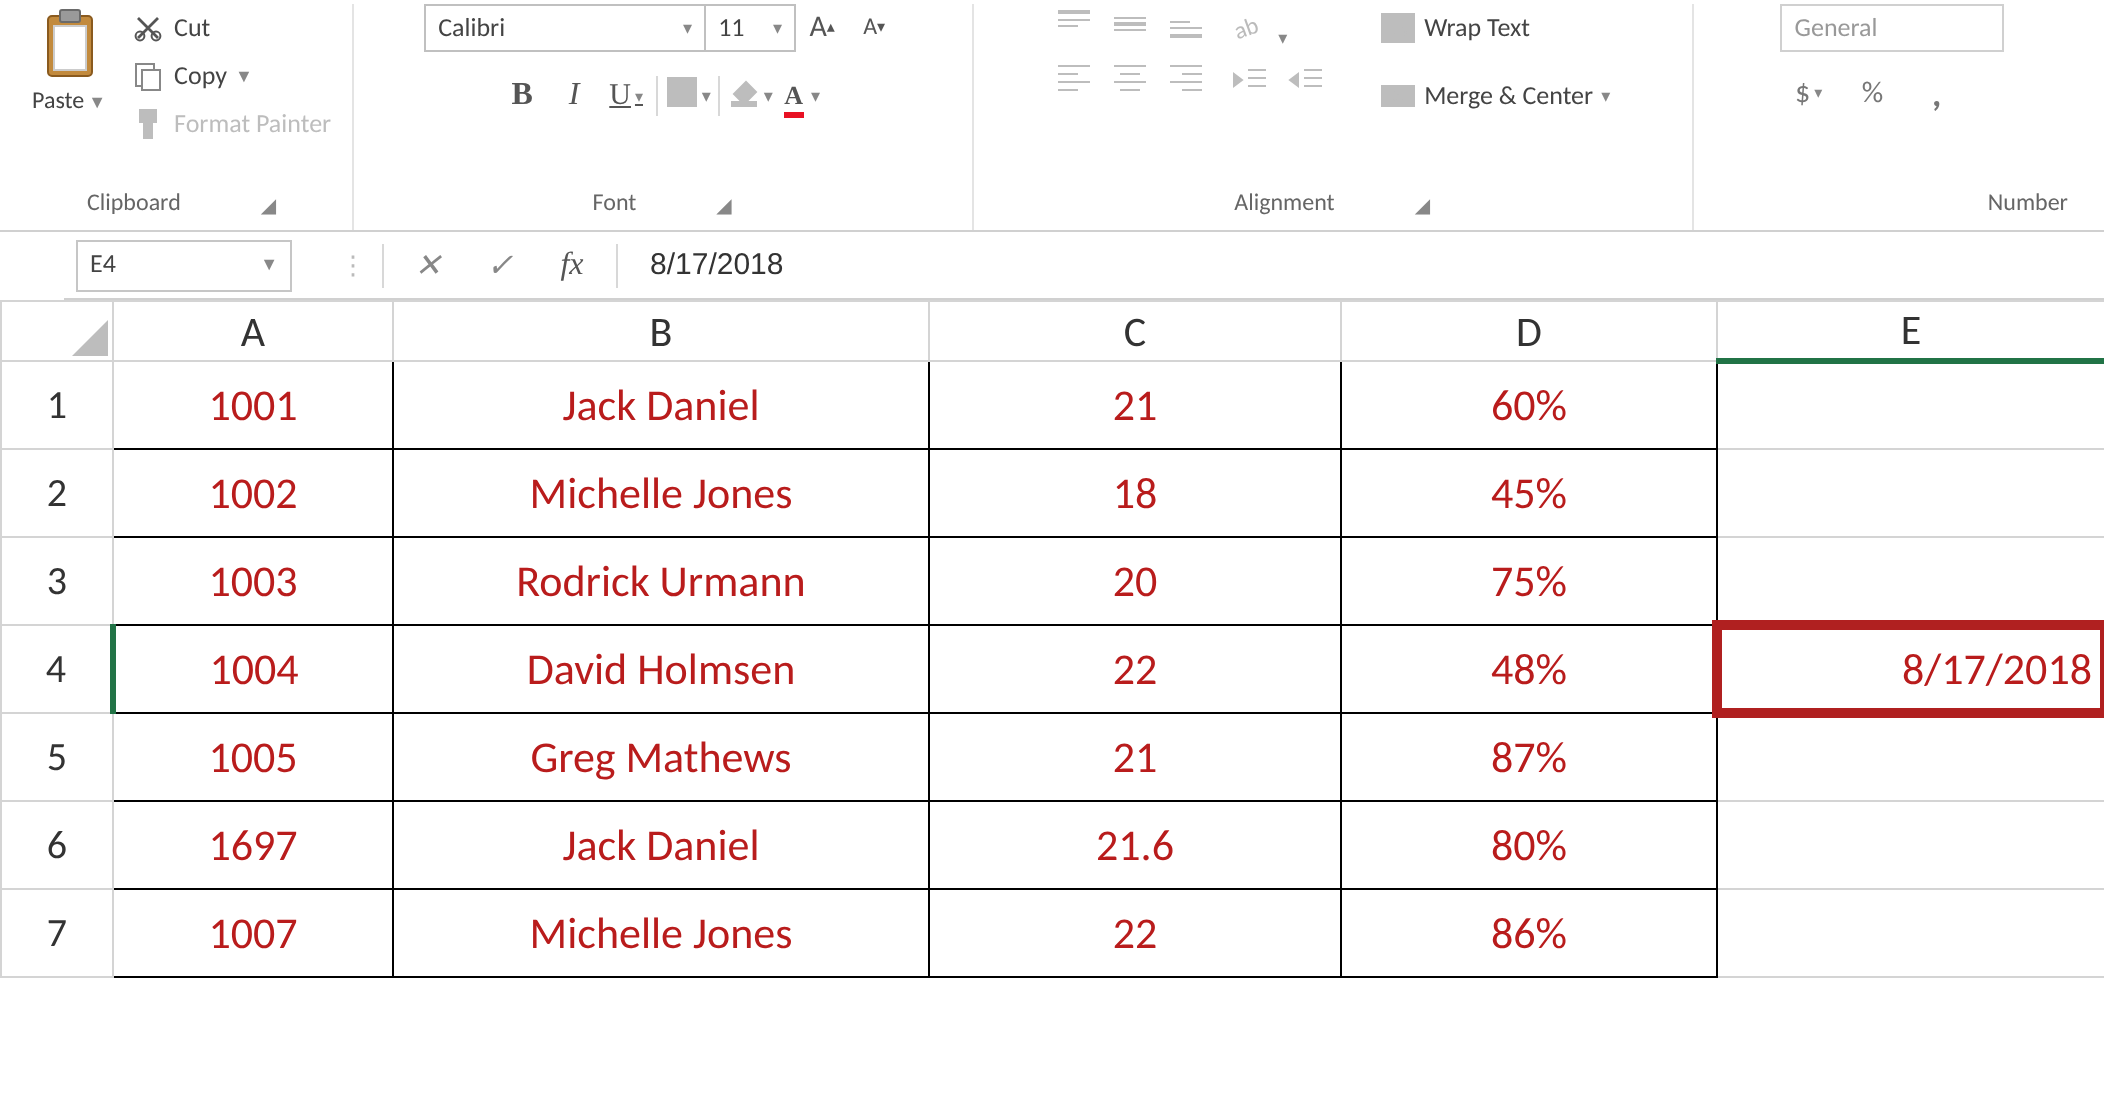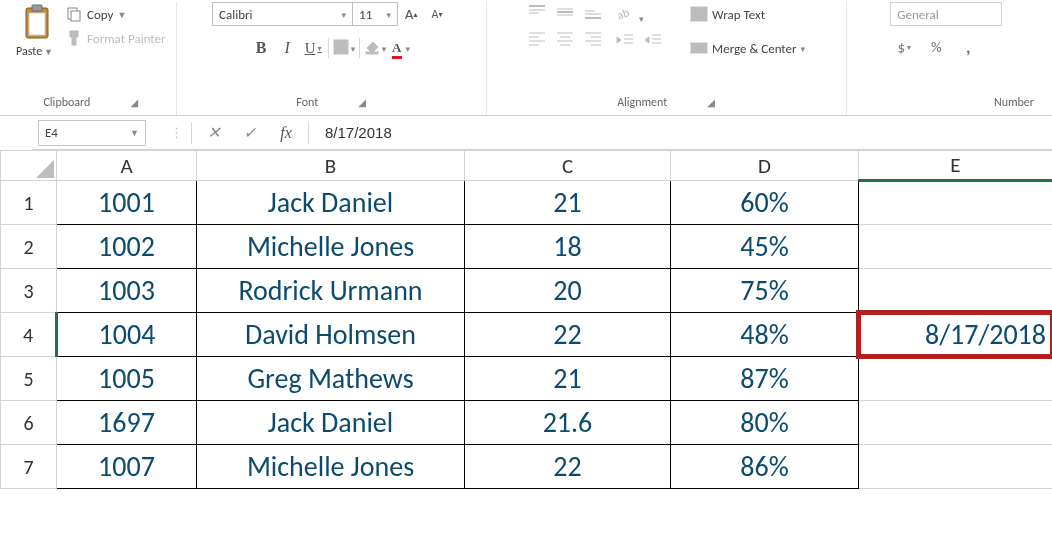--- a/index.html
+++ b/index.html
@@ -44,21 +44,21 @@
   .group-label .launcher {
     font-size: 10px;
     color: #888;
     cursor: pointer;
   }
   .dim { color: #bdbdbd !important; }
   .dim svg path, .dim svg rect, .dim svg line { stroke: #bdbdbd !important; fill: #bdbdbd !important; }
   .btn-col {
     display: flex;
     flex-direction: column;
-    align-items: flex-end;
+    align-items: center;
     padding: 2px 4px;
     cursor: pointer;
   }
   .btn-col .big-icon { width: 32px; height: 38px; }
   .btn-col .lbl { font-size: 12px; color: #444; margin-top: 2px; display:flex; align-items:center; gap:2px;}
   .mini-row {
     display: flex;
     align-items: center;
     height: 24px;
     padding: 0 4px;
@@ -146,23 +146,23 @@
   }
   
   .grid-wrap { position:relative; }
   table.sheet {
     border-collapse: collapse;
     table-layout: fixed;
     width: 1052px;
   }
   .sheet th, .sheet td {
     border: 1px solid #d4d4d4;
-    font-size: 28px;
+    font-size: 22px;
     font-family: Calibri, Arial, sans-serif;
-    color: #0c4a6e;
+    color: #b91c1c;
     height: 44px;
     padding: 0;
     text-align: center;
     background:#fff;
   }
   .sheet thead th {
     background: #fff;
     font-weight: normal;
     font-size: 21px;
     color: #333;
@@ -224,20 +224,30 @@
             <rect x="8" y="9" width="16" height="22" fill="#fff" stroke="#ccc"></rect>
             <rect x="11" y="1" width="10" height="6" rx="1" fill="#9a9a9a" stroke="#6a6a6a"></rect>
           </svg>
         </span>
         <span class="lbl">
             <span>Paste</span>
             <span class="drop">▼</span>
           </span>
       </div>
       <div class="stack" style="margin-left:4px;">
+        <div class="mini-row">
+          <span class="ic">
+            <svg width="16" height="16" viewBox="0 0 16 16">
+                <path d="M3 3 L13 13 M13 3 L3 13" stroke="#555" stroke-width="1.4" fill="none"></path>
+                <circle cx="4" cy="12" r="2.2" fill="none" stroke="#555"></circle>
+                <circle cx="12" cy="12" r="2.2" fill="none" stroke="#555"></circle>
+              </svg>
+          </span>
+          <span>Cut</span>
+        </div>
         <div class="mini-row">
           <span class="ic">
             <svg width="16" height="16" viewBox="0 0 16 16">
                 <rect x="2" y="2" width="9" height="11" fill="#fff" stroke="#888"></rect>
                 <rect x="5" y="5" width="9" height="10" fill="#fff" stroke="#888"></rect>
               </svg>
           </span>
           <span>Copy</span>
           <span class="drop">▼</span>
         </div>

